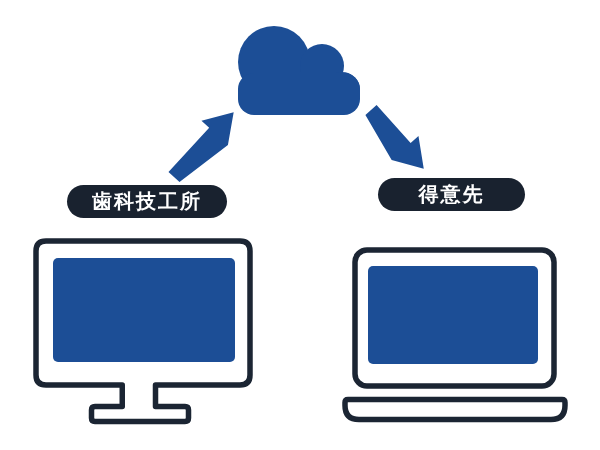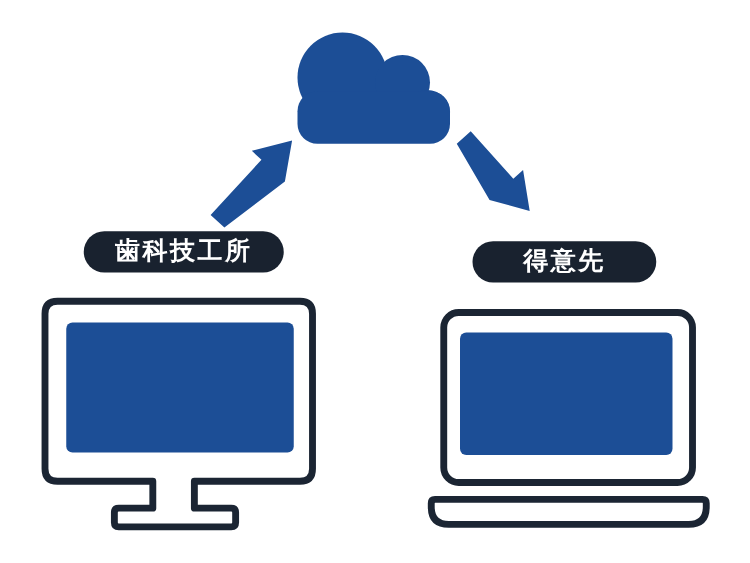--- a/index.html
+++ b/index.html
@@ -15,21 +15,21 @@
   .device-outline{fill:#ffffff;stroke:#1B2533;stroke-width:5.5;stroke-linejoin:round;}
   .pill{
     position:absolute;
     height:33px;
     background:#19222F;
     border-radius:17px;
     display:flex;align-items:center;justify-content:center;
     box-sizing:border-box;
   }
   .pill-left{left:67px;top:185px;width:160px;}
-  .pill-right{left:378px;top:193px;width:147px;font-family:Liberation Serif, serif;}
+  .pill-right{left:378px;top:178px;width:147px;font-family:Liberation Serif, serif;}
   .pill span{
     color:#ffffff;
     font-size:20px;
     font-weight:bold;
     letter-spacing:2px;
     line-height:33px;
     white-space:nowrap;
   }
 </style>
 </head>

